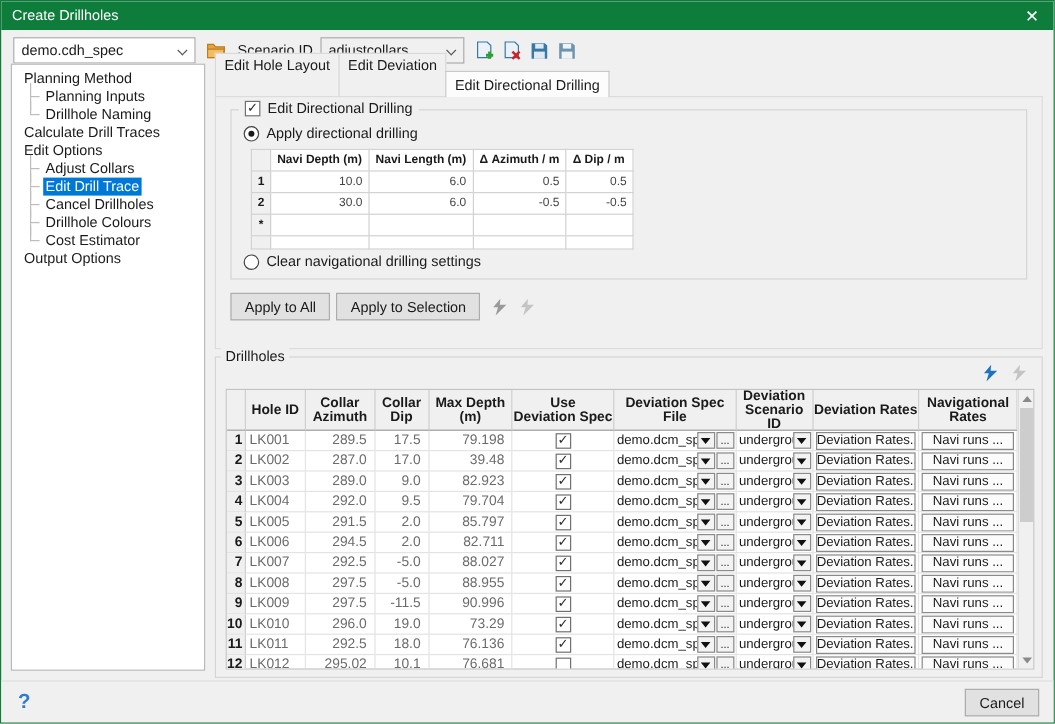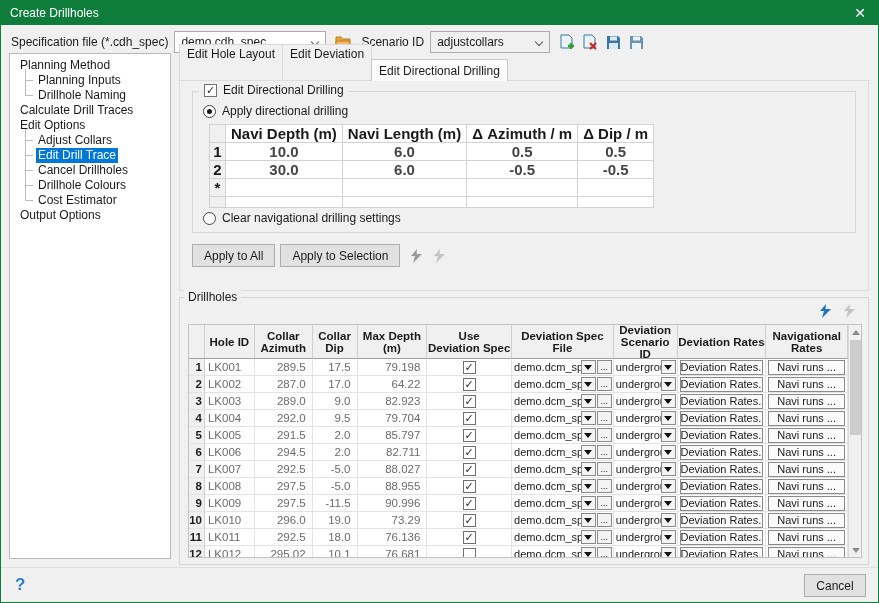--- a/index.html
+++ b/index.html
@@ -62,25 +62,25 @@
   .cb .check { font-size:11px; line-height:11px; color:#2b2b2b; }
 
   .radio-row { position:absolute; display:flex; align-items:center; gap:6px; }
   .radio { width:13px; height:13px; border:1px solid #444; border-radius:50%; background:#fff;
            display:inline-flex; align-items:center; justify-content:center; flex:0 0 13px; }
   .radio .dot { width:5px; height:5px; border-radius:50%; background:#1a1a1a; display:none; }
   .radio.on .dot { display:block; }
 
   
   .navtbl { position:absolute; left:16px; top:32px; border-collapse:collapse; background:#fff;
-            font-size:15px; }
+            font-size:10px; }
   .navtbl th, .navtbl td { border:1px solid #d2d2d2; height:18px; padding:0 5px; }
   .navtbl thead th { font-weight:bold; text-align:left; background:#fff; white-space:nowrap; }
   .navtbl .rowhdr { background:#f0f0f0; width:16px; text-align:center; font-weight:bold; padding:0 3px; }
-  .navtbl td.val { text-align:center; color:#444;font-weight:bold; }
+  .navtbl td.val { text-align:right; color:#444; }
   .navtbl col.c1 { width:82px; } .navtbl col.c2 { width:84px; }
   .navtbl col.c3 { width:76px; } .navtbl col.c4 { width:56px; }
   .navtbl tr.filler td { height:11px; }
 
   
   .btn { background:#e1e1e1; border:1px solid #adadad; height:23px; padding:0 11px;
          font-family:"Liberation Sans",sans-serif; font-size:12px; color:#1a1a1a; }
   .apply-row { position:absolute; left:12px; top:163px; display:flex; align-items:center; gap:5px; }
   .flash { width:13px; height:14px; margin-left:5px; }
 
@@ -140,21 +140,20 @@
 <body>
 
 <div class="dialog">
 
   <div class="titlebar">
     <span>Create Drillholes</span>
     <div class="close-btn">✕</div>
   </div>
 
   <div class="toolbar">
-    <span class="lbl">Specification file (*.cdh_spec)</span>
     <div class="combo spec">
       <span>demo.cdh_spec</span>
       <span class="chev"></span>
     </div>
     <span class="tool-icon">
       <svg width="17" height="14" viewBox="0 0 17 14">
           <path d="M1 2 h5 l1.5 2 H15 v9 H1 z" fill="#e9a33b" stroke="#b97f22"></path>
           <path d="M1 6 h14 l-2 7 H1 z" fill="#f4bc5e" stroke="#b97f22"></path>
         </svg>
     </span>
@@ -352,21 +351,21 @@
     </div>
     <div class="c w-navrates">
       <button class="cell-btn">Navi runs ...</button>
     </div>
   </div>
             <div class="dhrow">
     <div class="c num w-num">2</div>
     <div class="c hole w-hole">LK002</div>
     <div class="c rnum w-az">287.0</div>
     <div class="c rnum w-dip">17.0</div>
-    <div class="c rnum w-depth">64.22</div>
+    <div class="c rnum w-depth">39.48</div>
     <div class="c usedev w-usedev">
       <span class="cb">
                   <span class="check">✓</span>
                 </span>
     </div>
     <div class="c w-specfile">
       <span class="cell-text">demo.dcm_sp</span>
       <span class="mini-btn">
                   <span class="tri"></span>
                 </span>

